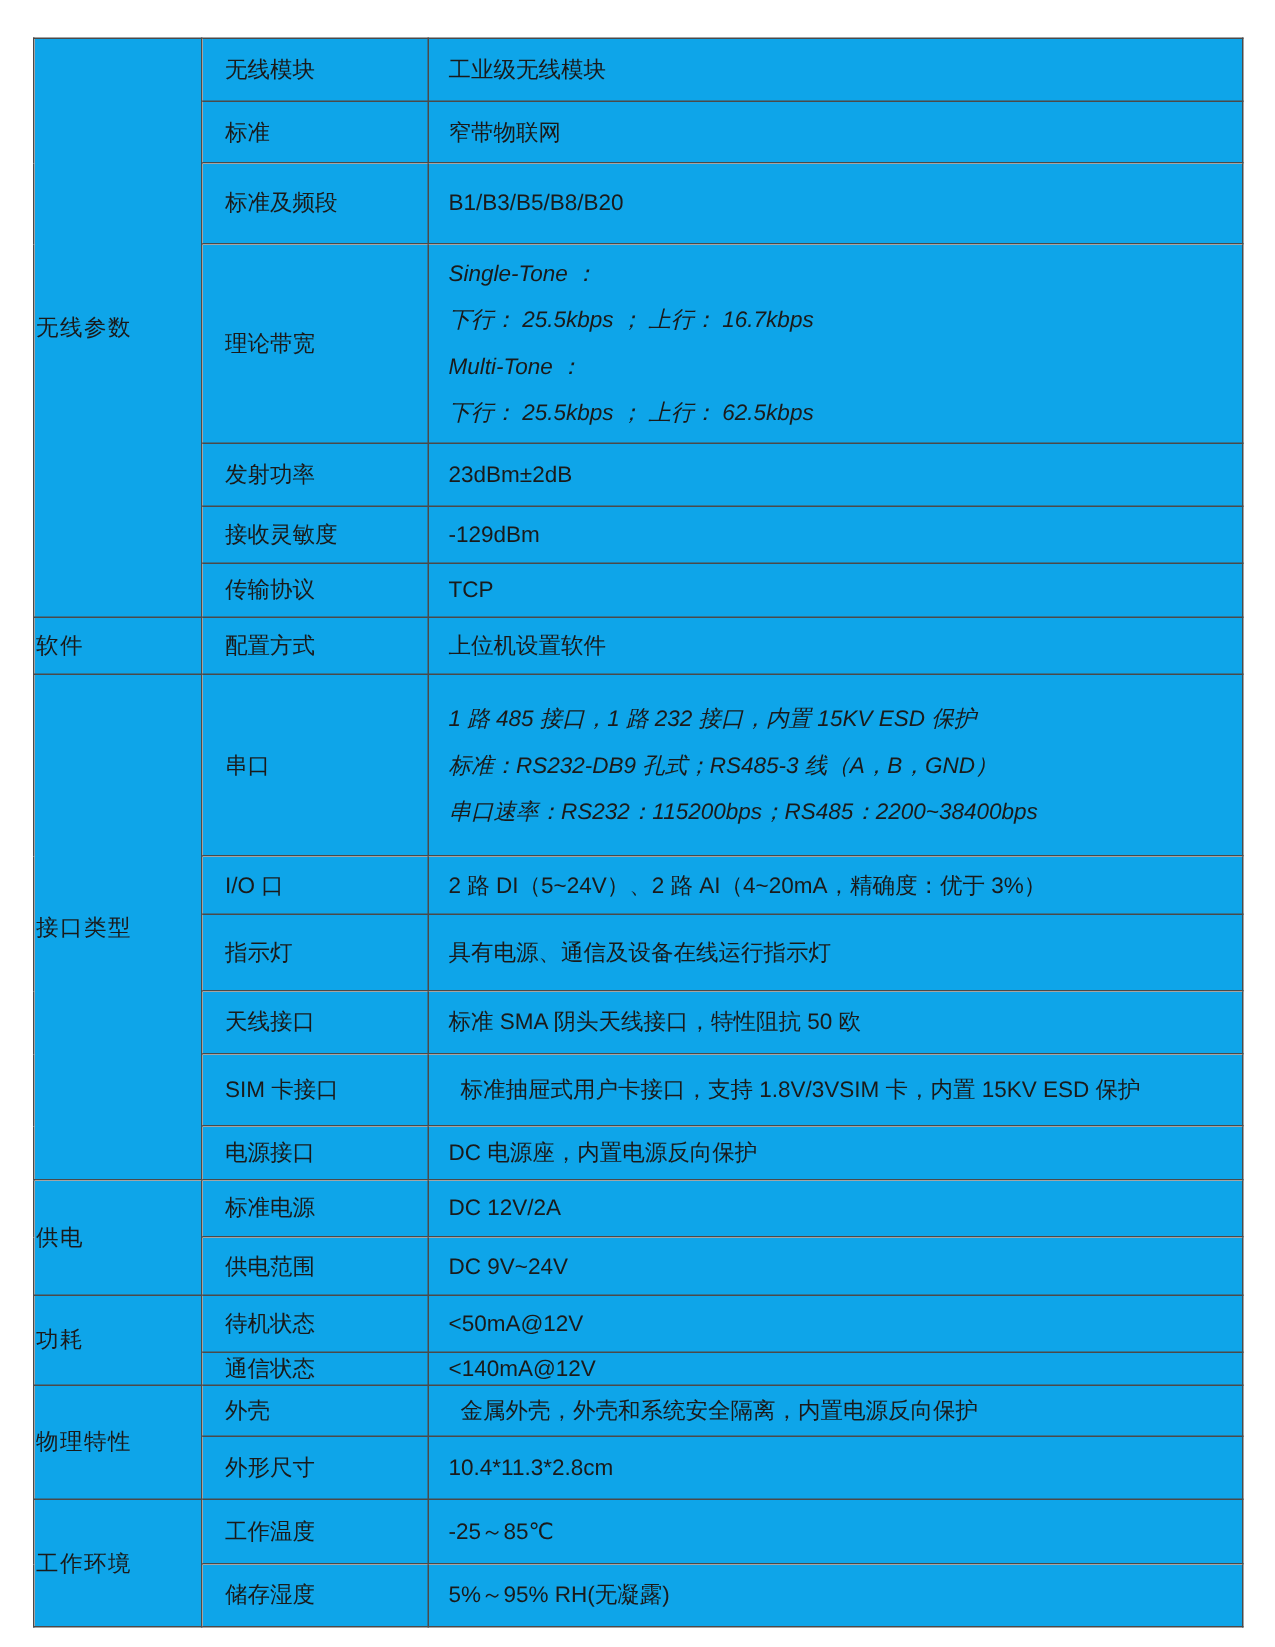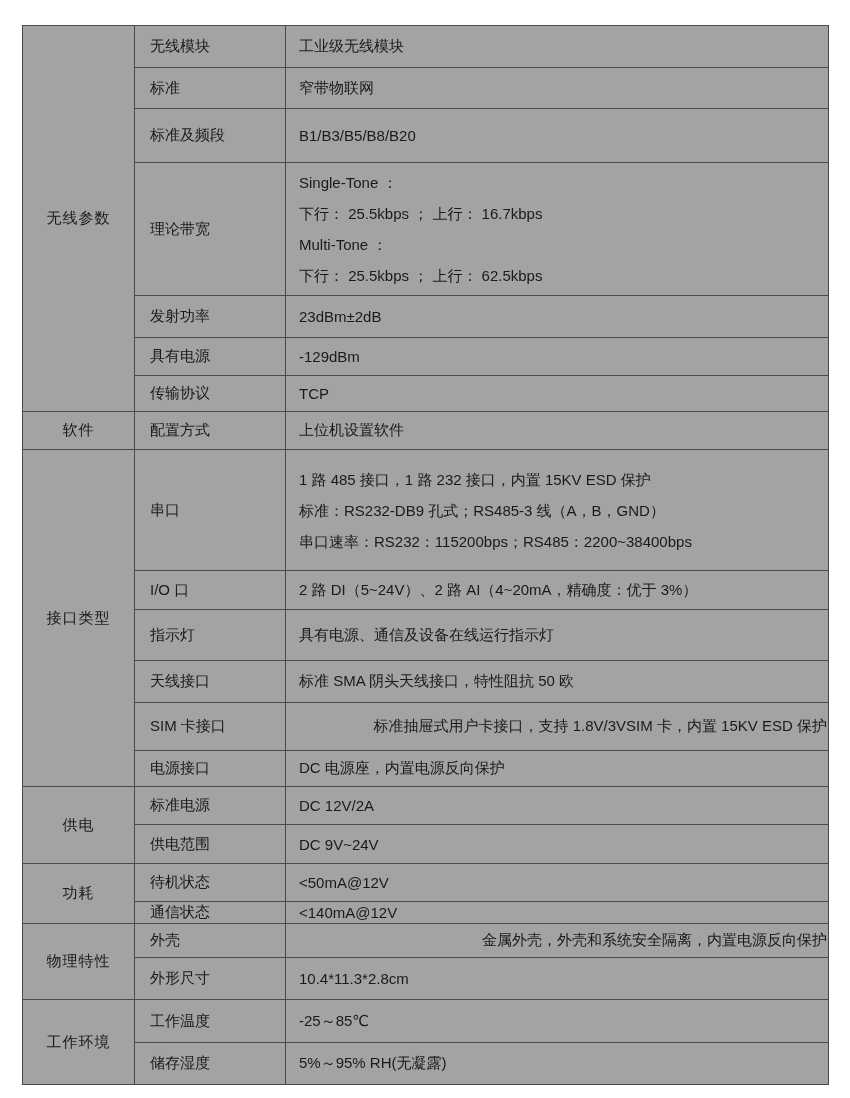--- a/index.html
+++ b/index.html
@@ -24,46 +24,46 @@
     width: 806px;
   }
   col.c1 { width: 112px; }
   col.c2 { width: 151px; }
   col.c3 { width: 543px; }
   table.spec td {
     border: 1px solid #4a4a4a;
     font-size: 15px;
     vertical-align: middle;
     overflow: hidden;
-    background: #a3a3a3;
+    background: #0ea5e9;
   }
   td.cat {
-    text-align: center;
+    text-align: left;
     font-size: 16px;
     letter-spacing: 1px;
   }
   td.param {
     padding-left: 15px;
     font-size: 15.5px;
   }
   td.val {
     padding-left: 13px;
     font-size: 15px;
   }
   td.val.indent {
     padding-left: 21px;
-    text-align: right;
   }
   td.val.multiline {
     padding-top: 4px;
     padding-bottom: 4px;
   }
   .vline {
     line-height: 31px;
     white-space: pre-wrap;
+    font-style: italic;
   }
 </style>
 </head>
 <body>
 
 <div class="page">
   <table class="spec">
     <colgroup>
         <col class="c1">
         <col class="c2">
@@ -91,21 +91,21 @@
           <div class="vline">下行： 25.5kbps ； 上行： 16.7kbps</div>
           <div class="vline">Multi-Tone ：</div>
           <div class="vline">下行： 25.5kbps ； 上行： 62.5kbps</div>
         </td>
       </tr>
       <tr style="height:42px">
         <td class="param">发射功率</td>
         <td class="val">23dBm±2dB</td>
       </tr>
       <tr style="height:38px">
-        <td class="param">具有电源</td>
+        <td class="param">接收灵敏度</td>
         <td class="val">-129dBm</td>
       </tr>
       <tr style="height:36px">
         <td class="param">传输协议</td>
         <td class="val">TCP</td>
       </tr>
 
       <tr style="height:38px">
         <td class="cat">软件</td>
         <td class="param">配置方式</td>

